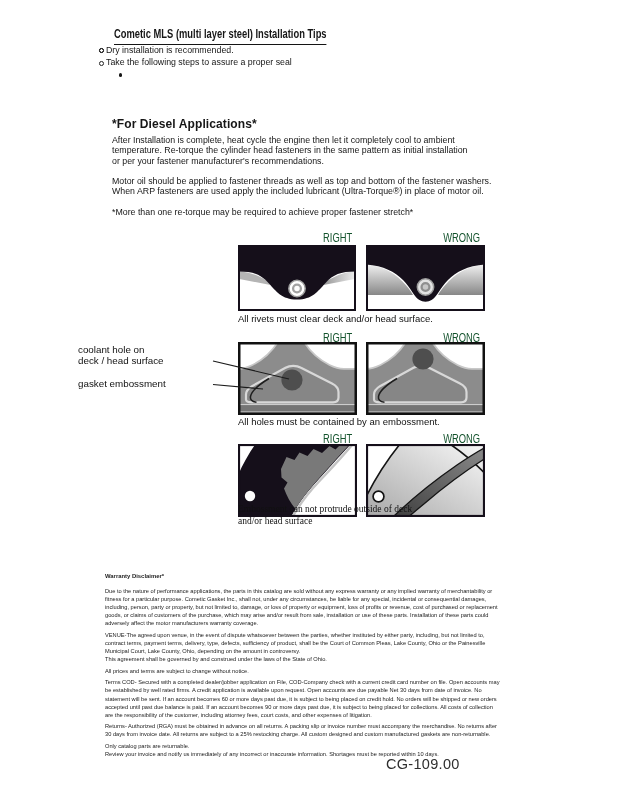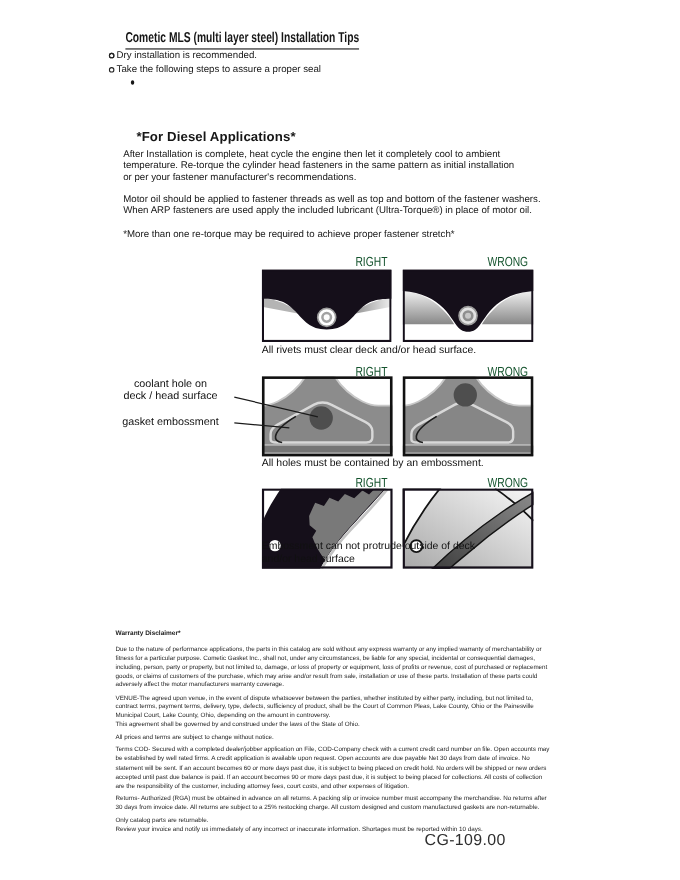--- a/index.html
+++ b/index.html
@@ -15,30 +15,30 @@
   
   .bullets{left:99px;top:44px;font-size:8.8px;line-height:12.4px;white-space:nowrap;}
   .b-row{position:relative;padding-left:7px;}
   .b-row.sub{margin-left:20px;padding-left:7.5px;}
   .dot-o{position:absolute;left:0;top:4.4px;width:2.8px;height:2.8px;
          border:0.9px solid #222;border-radius:50%;}
   .dot-f{position:absolute;left:0;top:4.6px;width:3.4px;height:3.4px;
          background:#161616;border-radius:50%;}
 
   
-  .diesel-h{left:124px;top:117px;font-size:12px;font-weight:bold;margin:0;letter-spacing:0.1px;}
+  .diesel-h{left:112px;top:117px;font-size:12px;font-weight:bold;margin:0;letter-spacing:0.1px;}
   .paras{left:112px;top:135px;width:470px;font-size:8.8px;line-height:10.3px;}
   .paras p{margin:0 0 10.2px 0;white-space:pre-line;}
 
   
   .panel-label{font-size:12px;color:#14532d;text-align:right;line-height:14px;}
   .panel-label span{display:inline-block;transform:scaleX(0.78);transform-origin:50% 50%;}
   .caption{font-size:9.5px;line-height:11.5px;color:#111;white-space:pre-line;}
-  .side-label{font-size:9.8px;line-height:11px;text-align:center;color:#111;
-              width:134px;left:88px;white-space:pre-line;}
+  .side-label{font-size:9.8px;line-height:11px;text-align:left;color:#111;
+              width:134px;left:78px;white-space:pre-line;}
 
   
   .legal{left:105px;top:572px;width:440px;font-size:5.7px;line-height:8.1px;color:#222;}
   .legal .lh{font-weight:bold;font-size:5.9px;margin:0 0 6.5px 0;}
   .legal p{margin:0 0 3.6px 0;white-space:pre-line;}
 
   .page-num{left:386px;top:756px;font-size:14.5px;color:#2e2e2e;letter-spacing:0.3px;}
   svg{display:block;}
 </style>
 </head>
@@ -173,21 +173,21 @@
       </linearGradient>
     </defs>
     <rect width="119" height="73" fill="url(#g3w)"></rect>
     <path d="M0 0 H34 C21.5 15.5 10 33 0 53 Z" fill="#ffffff" stroke="#141414" stroke-width="1.6"></path>
     <path d="M84 0 C97 9 108.5 18.5 119 29.5" fill="none" stroke="#141414" stroke-width="1.6"></path>
     <path d="M27 73 C46 54.5 68.5 36.5 91 21 C100.5 14.5 110 8.5 119 3.5 L119 14.5 C98.5 27.5 77 43.5 58.5 59.5 C53 64 47.5 68.5 42.5 73 Z" fill="url(#g3d)" stroke="#141414" stroke-width="1.3"></path>
     <circle cx="12.5" cy="52.5" r="5.4" fill="#ffffff" stroke="#141414" stroke-width="1.7"></circle>
     <rect x="1" y="1" width="117" height="71" fill="none" stroke="#150f1a" stroke-width="2.2"></rect>
   </svg>
 
-  <div class="abs caption" style="left:238px;top:491px;">Embossment can not protrude outside of deck
+  <div class="abs caption" style="left:238px;top:504px;font-family:Liberation Serif, serif;">Embossment can not protrude outside of deck
 and/or head surface</div>
 
   <div class="abs legal">
     <p class="lh">Warranty Disclaimer*</p>
     <p>Due to the nature of performance applications, the parts in this catalog are sold without any express warranty or any implied warranty of merchantability or
 fitness for a particular purpose.  Cometic Gasket Inc., shall not, under any circumstances, be liable for any special, incidental or consequential damages,
 including, person, party or property, but not limited to, damage, or loss of property or equipment, loss of profits or revenue, cost of purchased or replacement
 goods, or claims of customers of the purchase, which may arise and/or result from sale, installation or use of these parts.  Installation of these parts could
 adversely affect the motor manufacturers warranty coverage.</p>
     <p>VENUE-The agreed upon venue, in the event of dispute whatsoever between the parties, whether instituted by either party, including, but not limited to,

